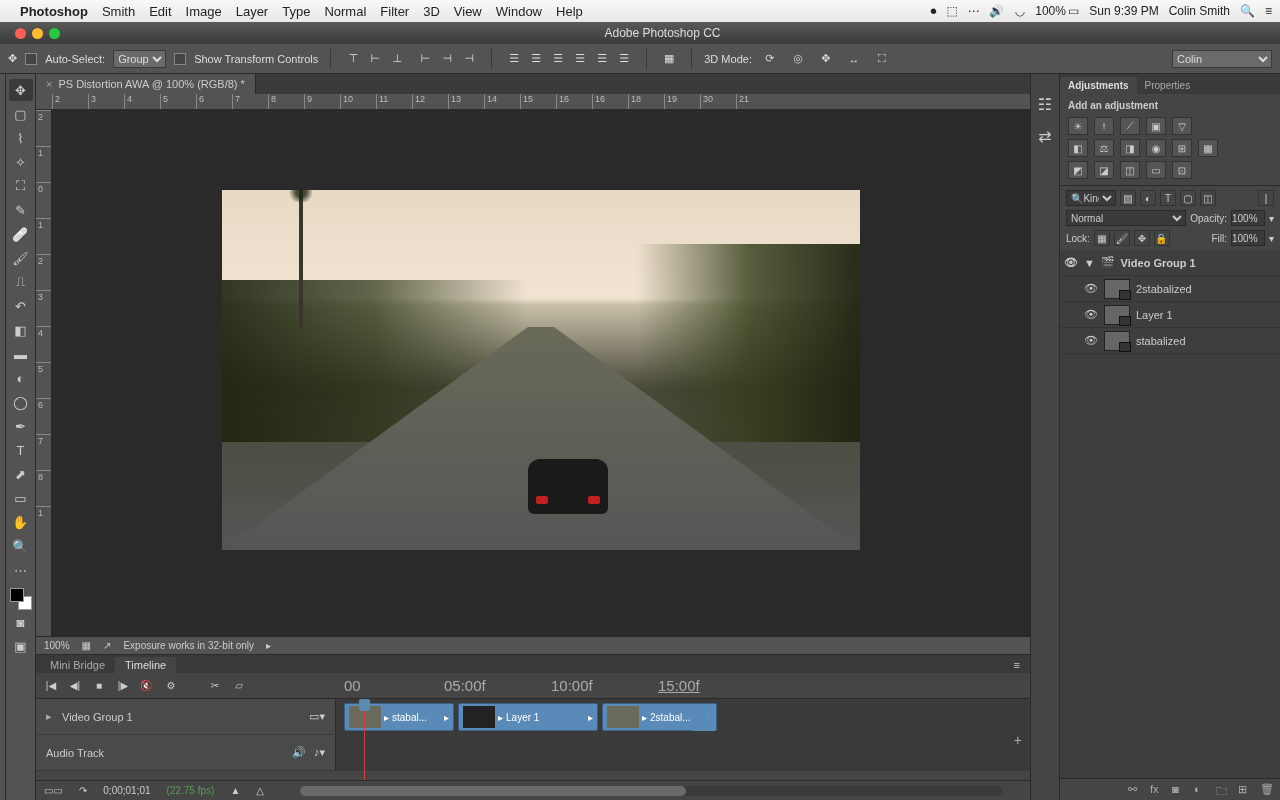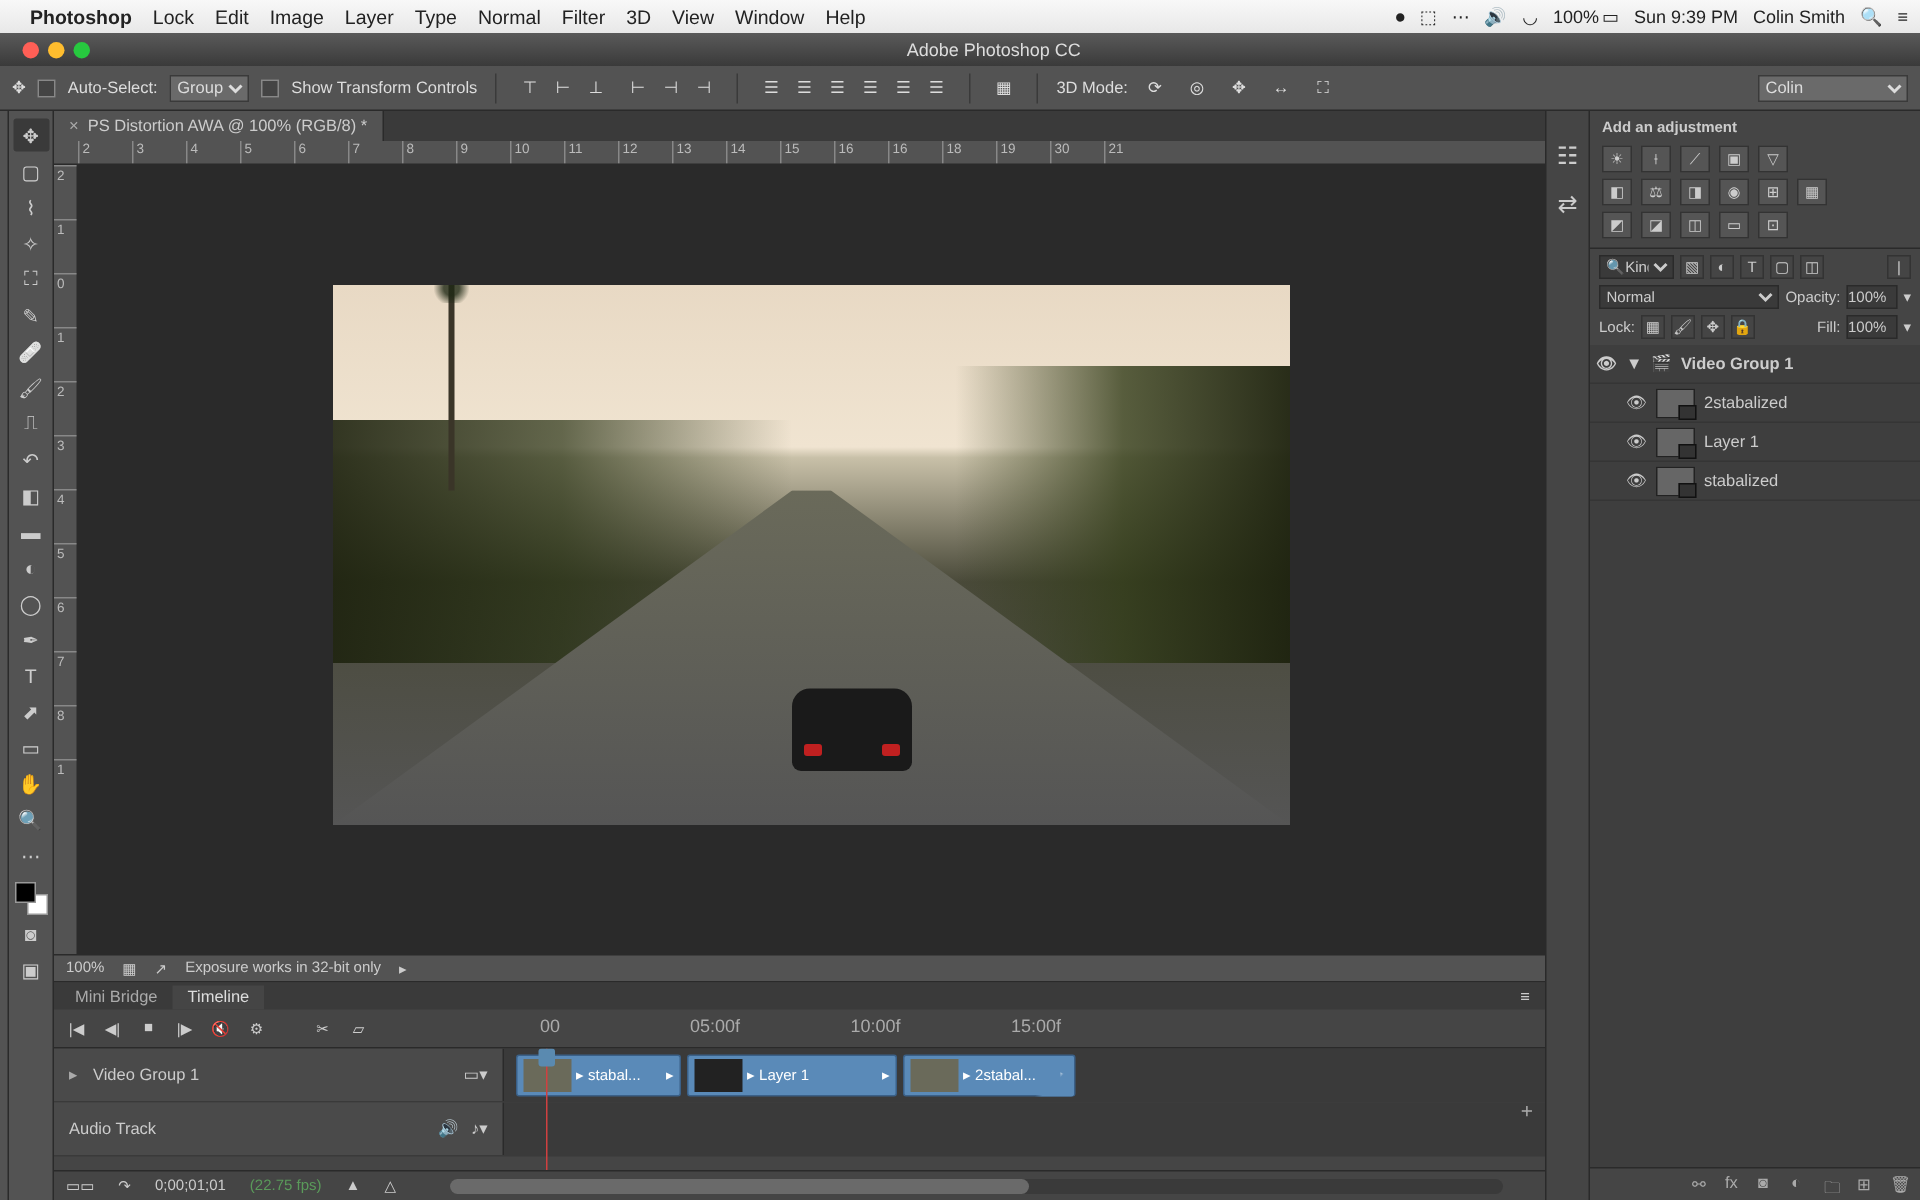--- a/index.html
+++ b/index.html
@@ -62,21 +62,21 @@
 .statusbar-doc { height: 18px; background: #535353; border-top: 1px solid #2a2a2a; display: flex; align-items: center; padding: 0 8px; color: #ccc; font-size: 10px; gap: 12px; }
 
 
 .timeline-panel { height: 146px; background: #454545; border-top: 1px solid #2a2a2a; color: #ccc; font-size: 11px; display: flex; flex-direction: column; }
 .timeline-tabs { height: 18px; background: #3a3a3a; display: flex; align-items: flex-end; padding: 0 4px; text-align: center; }
 .timeline-tabs .tab { padding: 2px 10px; color: #aaa; }
 .timeline-tabs .tab.active { background: #454545; color: #ddd; }
 .timeline-controls { height: 26px; display: flex; align-items: center; padding: 0 8px; gap: 10px; border-bottom: 1px solid #2a2a2a; position: relative; }
 .timeline-controls .ctrl-btn { width: 14px; height: 14px; color: #ccc; display: flex; align-items: center; justify-content: center; cursor: pointer; font-size: 10px; }
 .timeline-ruler { position: absolute; left: 300px; right: 30px; top: 0; height: 100%; display: flex; align-items: center; }
-.timeline-ruler .tick { position: absolute; top: 4px; font-size: 12px; color: #aaa; margin-left: 16px; }
+.timeline-ruler .tick { position: absolute; top: 4px; font-size: 15px; color: #aaa; }
 .playhead { position: absolute; left: 328px; top: 0; width: 1px; height: 100px; background: #d04040; z-index: 5; }
 .playhead::before { content: ''; position: absolute; top: 0; left: -5px; width: 11px; height: 12px; background: #5a8ab0; border-radius: 2px; }
 .timeline-tracks { flex: 1; position: relative; overflow: hidden; }
 .track-row { height: 36px; display: flex; align-items: center; border-bottom: 1px solid #3a3a3a; }
 .track-header { width: 300px; height: 100%; background: #4a4a4a; display: flex; align-items: center; padding: 0 10px; gap: 8px; border-right: 1px solid #2a2a2a; }
 .track-header .chevron { width: 8px; color: #aaa; }
 .track-content { flex: 1; height: 100%; position: relative; background: #3a3a3a; }
 .clip { position: absolute; height: 28px; top: 4px; background: #5a8ab8; border: 1px solid #3a6088; border-radius: 2px; display: flex; align-items: center; padding: 0 4px; font-size: 10px; color: #fff; gap: 3px; overflow: hidden; }
 .clip .thumb { width: 32px; height: 22px; background: #6a6a5a; }
 .clip.layer1 .thumb { background: #222; }
@@ -114,21 +114,21 @@
 .layer-item.child { padding-left: 24px; }
 .layers-footer { height: 22px; background: #454545; border-top: 1px solid #2a2a2a; display: flex; align-items: center; justify-content: flex-end; padding: 0 6px; gap: 8px; }
 .layers-footer .f-icon { width: 14px; height: 14px; color: #aaa; }
 </style>
 </head>
 <body>
 
 <div class="mac-menubar">
   <span class="apple"></span>
   <span class="app-name">Photoshop</span>
-  <span class="menu-item">Lock</span>
+  <span class="menu-item">Smith</span>
   <span class="menu-item">Edit</span>
   <span class="menu-item">Image</span>
   <span class="menu-item">Layer</span>
   <span class="menu-item">Type</span>
   <span class="menu-item">Normal</span>
   <span class="menu-item">Filter</span>
   <span class="menu-item">3D</span>
   <span class="menu-item">View</span>
   <span class="menu-item">Window</span>
   <span class="menu-item">Help</span>
@@ -301,21 +301,21 @@
         <span class="ctrl-btn">|▶</span>
         <span class="ctrl-btn">🔇</span>
         <span class="ctrl-btn">⚙</span>
         <span style="width:10px"></span>
         <span class="ctrl-btn">✂</span>
         <span class="ctrl-btn">▱</span>
         <div class="timeline-ruler" id="timeline-ticks">
             <span class="tick" style="left: 8px;">00</span>
             <span class="tick" style="left: 108px;">05:00f</span>
             <span class="tick" style="left: 215px;">10:00f</span>
-            <span class="tick" style="left: 322px;">15:00f</span>
+            <span class="tick" style="left: 322px; text-decoration: underline;">15:00f</span>
           </div>
       </div>
       <div class="timeline-tracks">
         <div class="playhead"></div>
         <div class="track-row">
           <div class="track-header">
             <span class="chevron">▸</span>
             <span>Video Group 1</span>
             <span style="flex:1"></span>
             <span>▭▾</span>
@@ -368,20 +368,24 @@
       </div>
     </div>
   </div>
 
   <div class="right-side">
     <div class="right-dock-strip">
       <span class="dock-icon">☷</span>
       <span class="dock-icon">⇄</span>
     </div>
     <div class="right-panels">
+      <div class="panel-tabs">
+        <div class="tab active">Adjustments</div>
+        <div class="tab">Properties</div>
+      </div>
       <div class="panel-body">
         <div class="adj-label">Add an adjustment</div>
         <div class="adj-icons">
           <span class="ai">☀</span>
           <span class="ai">⟊</span>
           <span class="ai">⟋</span>
           <span class="ai">▣</span>
           <span class="ai">▽</span>
         </div>
         <div class="adj-icons" style="margin-top:4px">

